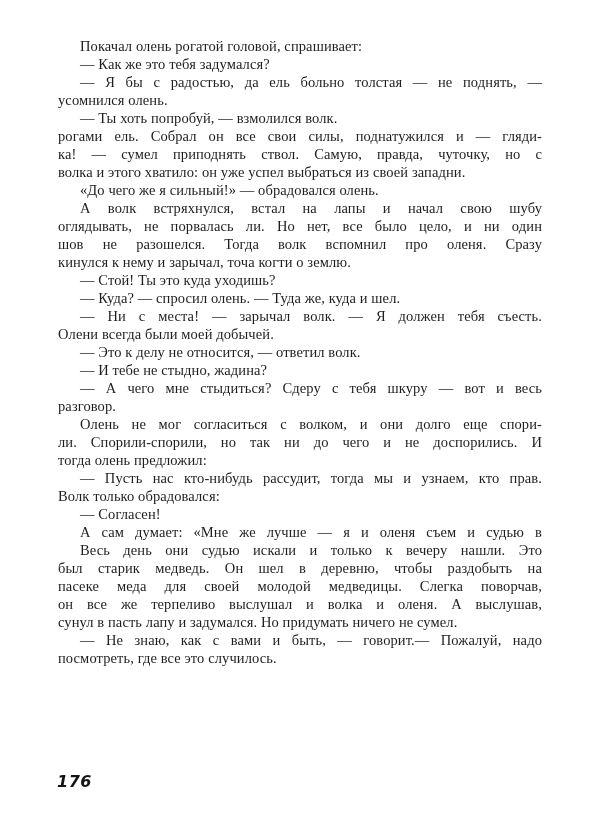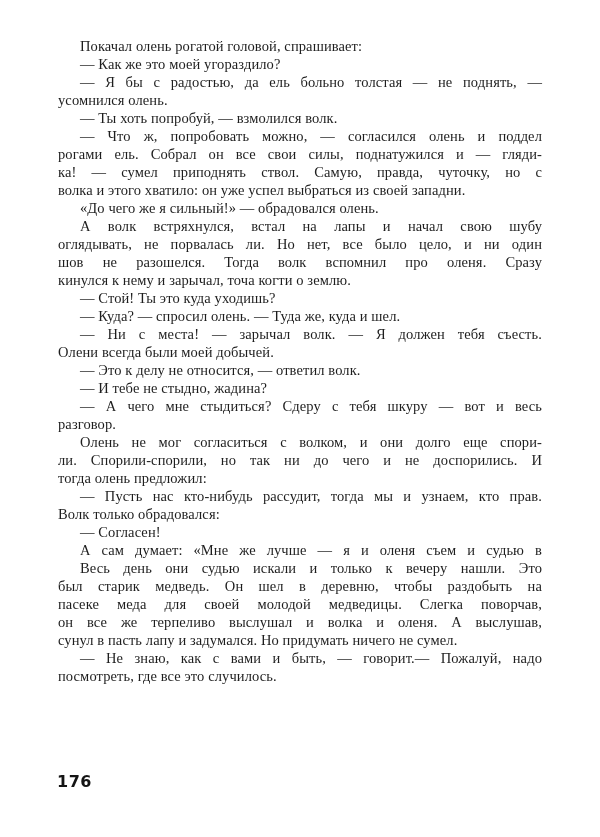--- a/index.html
+++ b/index.html
@@ -46,42 +46,42 @@
   }
   .page-number{
     position:absolute;
     left:57px;
     top:772px;
     font-family:"DejaVu Sans","Liberation Sans",sans-serif;
     font-weight:bold;
     font-size:16px;
     letter-spacing:0.5px;
     color:#141414;
+    font-style:italic;
   }
 </style>
 </head>
 <body>
 
 <div class="page">
   <div class="text-block">
       <div class="paragraph">
         <div class="line first last">Покачал олень рогатой головой, спрашивает:</div>
       </div>
       <div class="paragraph">
-        <div class="line first last">— Как же это моей угораздило?</div>
+        <div class="line first last">— Как же это тебя задумался?</div>
       </div>
       <div class="paragraph">
         <div class="line first">— Я бы с радостью, да ель больно толстая — не поднять, —</div>
         <div class="line last">усомнился олень.</div>
       </div>
       <div class="paragraph">
         <div class="line first last">— Ты хоть попробуй, — взмолился волк.</div>
       </div>
       <div class="paragraph">
-        <div class="line first">— Что ж, попробовать можно, — согласился олень и поддел</div>
         <div class="line">рогами ель. Собрал он все свои силы, поднатужился и — гляди-</div>
         <div class="line">ка! — сумел приподнять ствол. Самую, правда, чуточку, но с</div>
         <div class="line last">волка и этого хватило: он уже успел выбраться из своей западни.</div>
       </div>
       <div class="paragraph">
         <div class="line first last">«До чего же я сильный!» — обрадовался олень.</div>
       </div>
       <div class="paragraph">
         <div class="line first">А волк встряхнулся, встал на лапы и начал свою шубу</div>
         <div class="line">оглядывать, не порвалась ли. Но нет, все было цело, и ни один</div>

